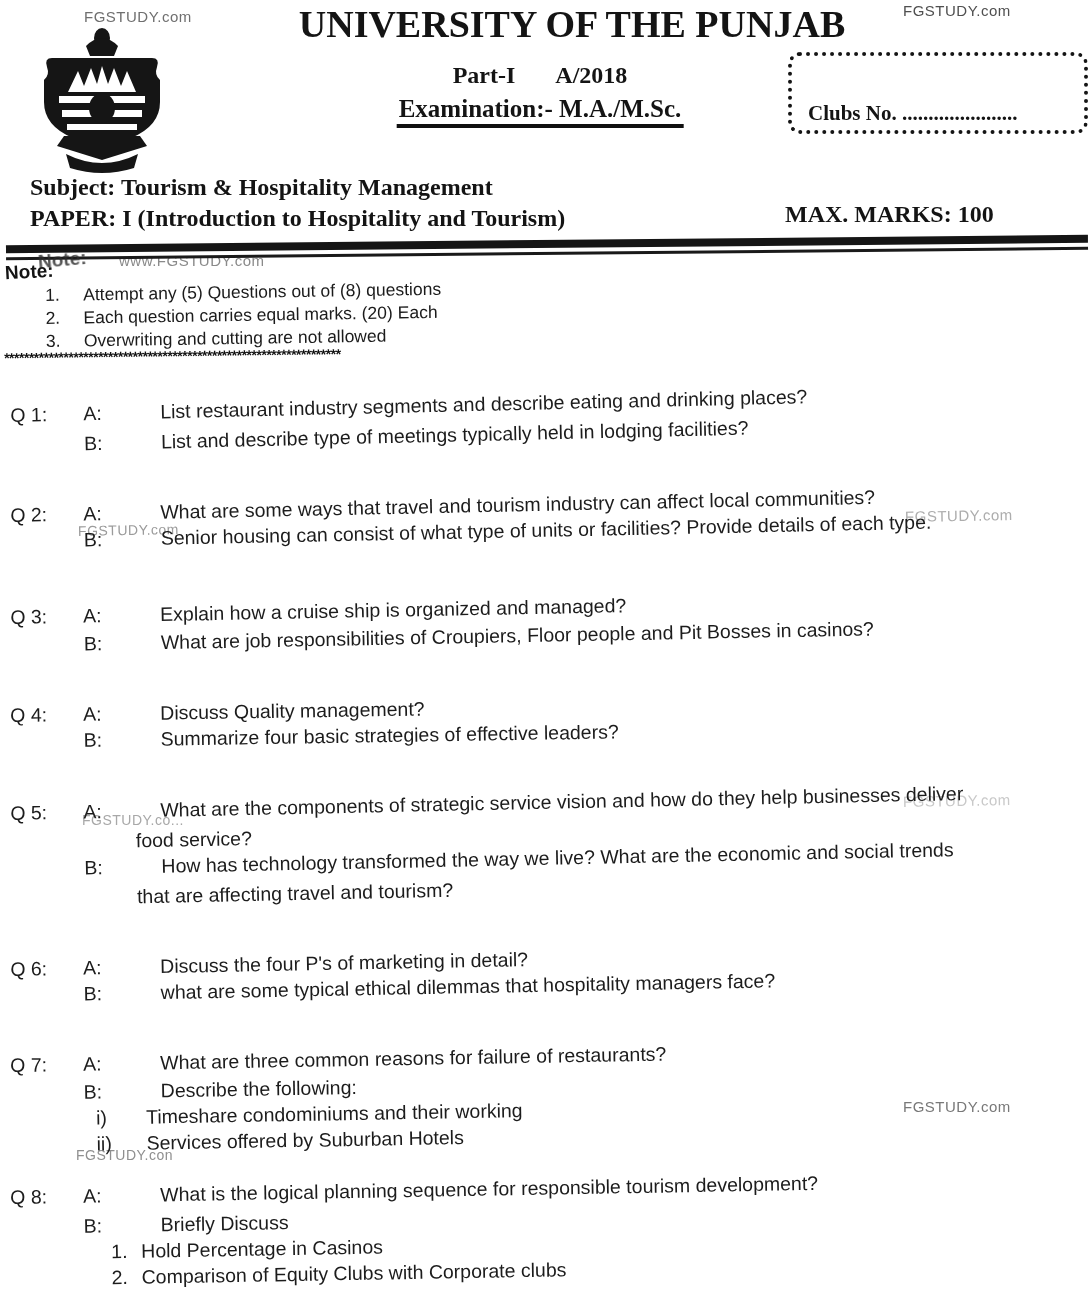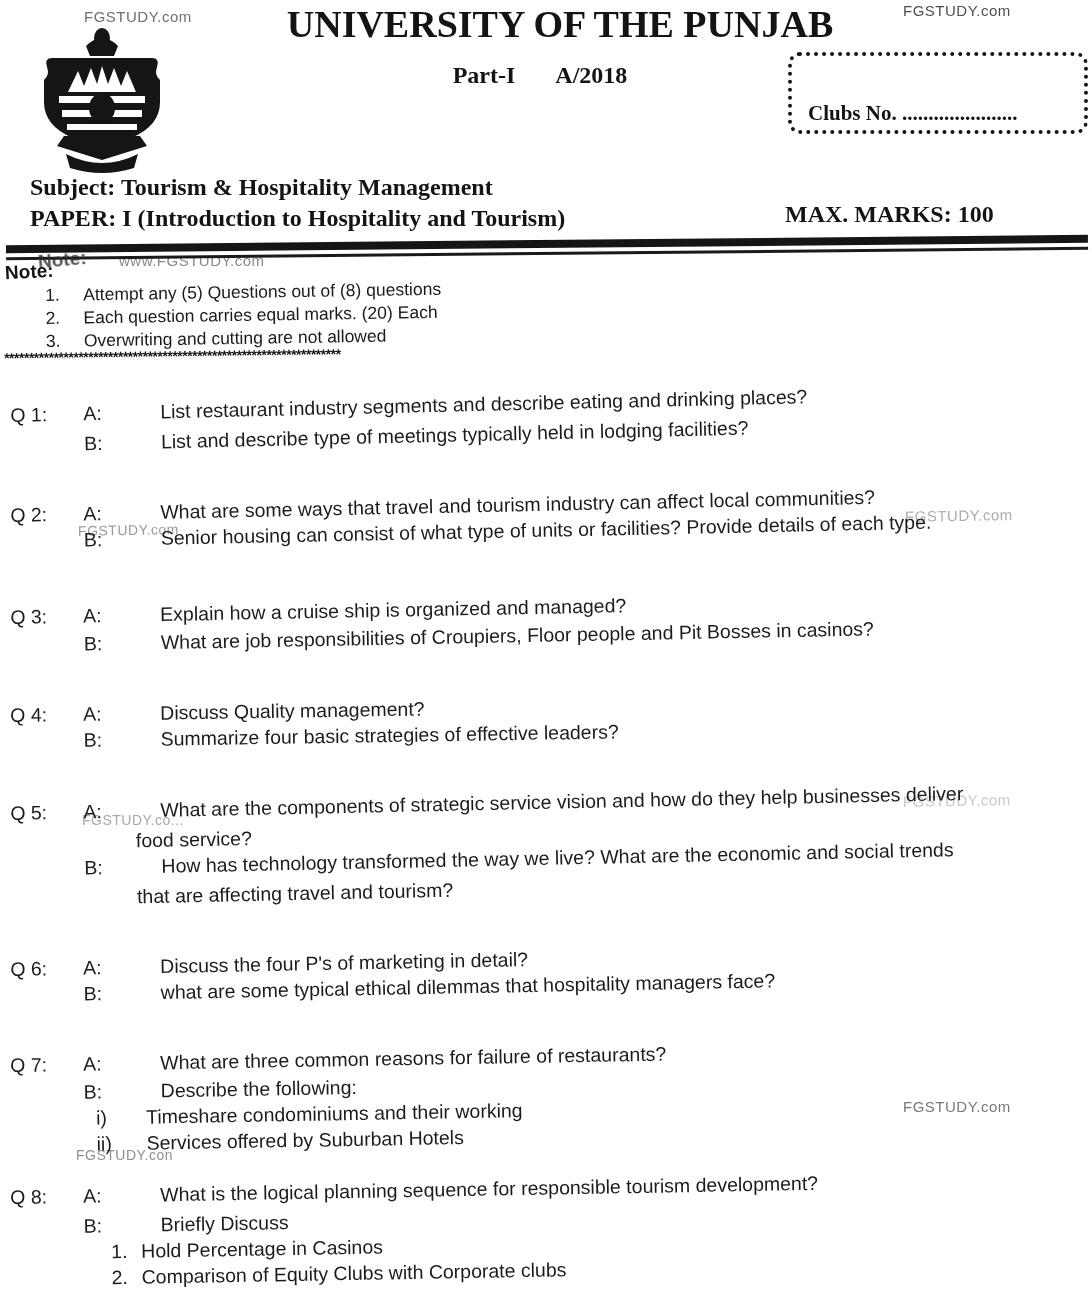--- a/index.html
+++ b/index.html
@@ -19,21 +19,21 @@
   .wm-q2l{left:78px; top:522px; font-size:14px; color:#9b9b9b; transform:rotate(-1deg);}
   .wm-q2r{left:905px; top:507px; font-size:15px; color:#adadad; transform:rotate(-1deg);}
   .wm-q5l{left:82px; top:812px; font-size:14px; color:#a8a8a8;}
   .wm-q5r{left:903px; top:792px; font-size:15px; color:#c9c9c9; transform:rotate(-1deg);}
   .wm-q7l{left:76px; top:1109px; font-size:14px; color:#8f8f8f;margin-top:38px;}
   .wm-q7r{left:903px; top:1098px; font-size:15px; color:#787878;}
   
   .serif{font-family:"Liberation Serif", serif; font-weight:700;}
   .logo{position:absolute; left:26px; top:26px; width:150px; height:152px; z-index:2;}
   .title{
-    position:absolute; left:560px; top:2px; transform:translateX(-50%);
+    position:absolute; left:572px; top:2px; transform:translateX(-50%);
     font-size:38px; letter-spacing:0px; white-space:nowrap; z-index:2;
   }
   .partline{
     position:absolute; left:540px; top:62px; transform:translateX(-50%);
     display:flex; gap:40px; font-size:24px; z-index:2;
   }
   .examline{
     position:absolute; left:540px; top:95px; transform:translateX(-50%);
     font-size:25px; border-bottom:4px solid #101010; padding:0 2px 1px 2px;
     white-space:nowrap; z-index:2;
@@ -118,20 +118,21 @@
       <path d="M38,110 L114,110 L121,120 L76,134 L31,120 Z" fill="#151515"></path>
       <path d="M40,128 Q76,146 112,128 L108,142 Q76,152 44,142 Z" fill="#151515"></path>
     </svg>
   </div>
 
   <div class="title serif">UNIVERSITY OF THE PUNJAB</div>
   <div class="partline serif">
     <span>Part-I</span>
     <span>A/2018</span>
   </div>
+  <div class="examline serif">Examination:- M.A./M.Sc.</div>
 
   <div class="rollbox">
     <span class="rolltext serif">Clubs No. ......................</span>
   </div>
 
   <div class="subject serif">Subject: Tourism &amp; Hospitality Management</div>
   <div class="paper serif">PAPER: I (Introduction to Hospitality and Tourism)</div>
   <div class="marks serif">MAX. MARKS: 100</div>
   <div class="rule"></div>
 

